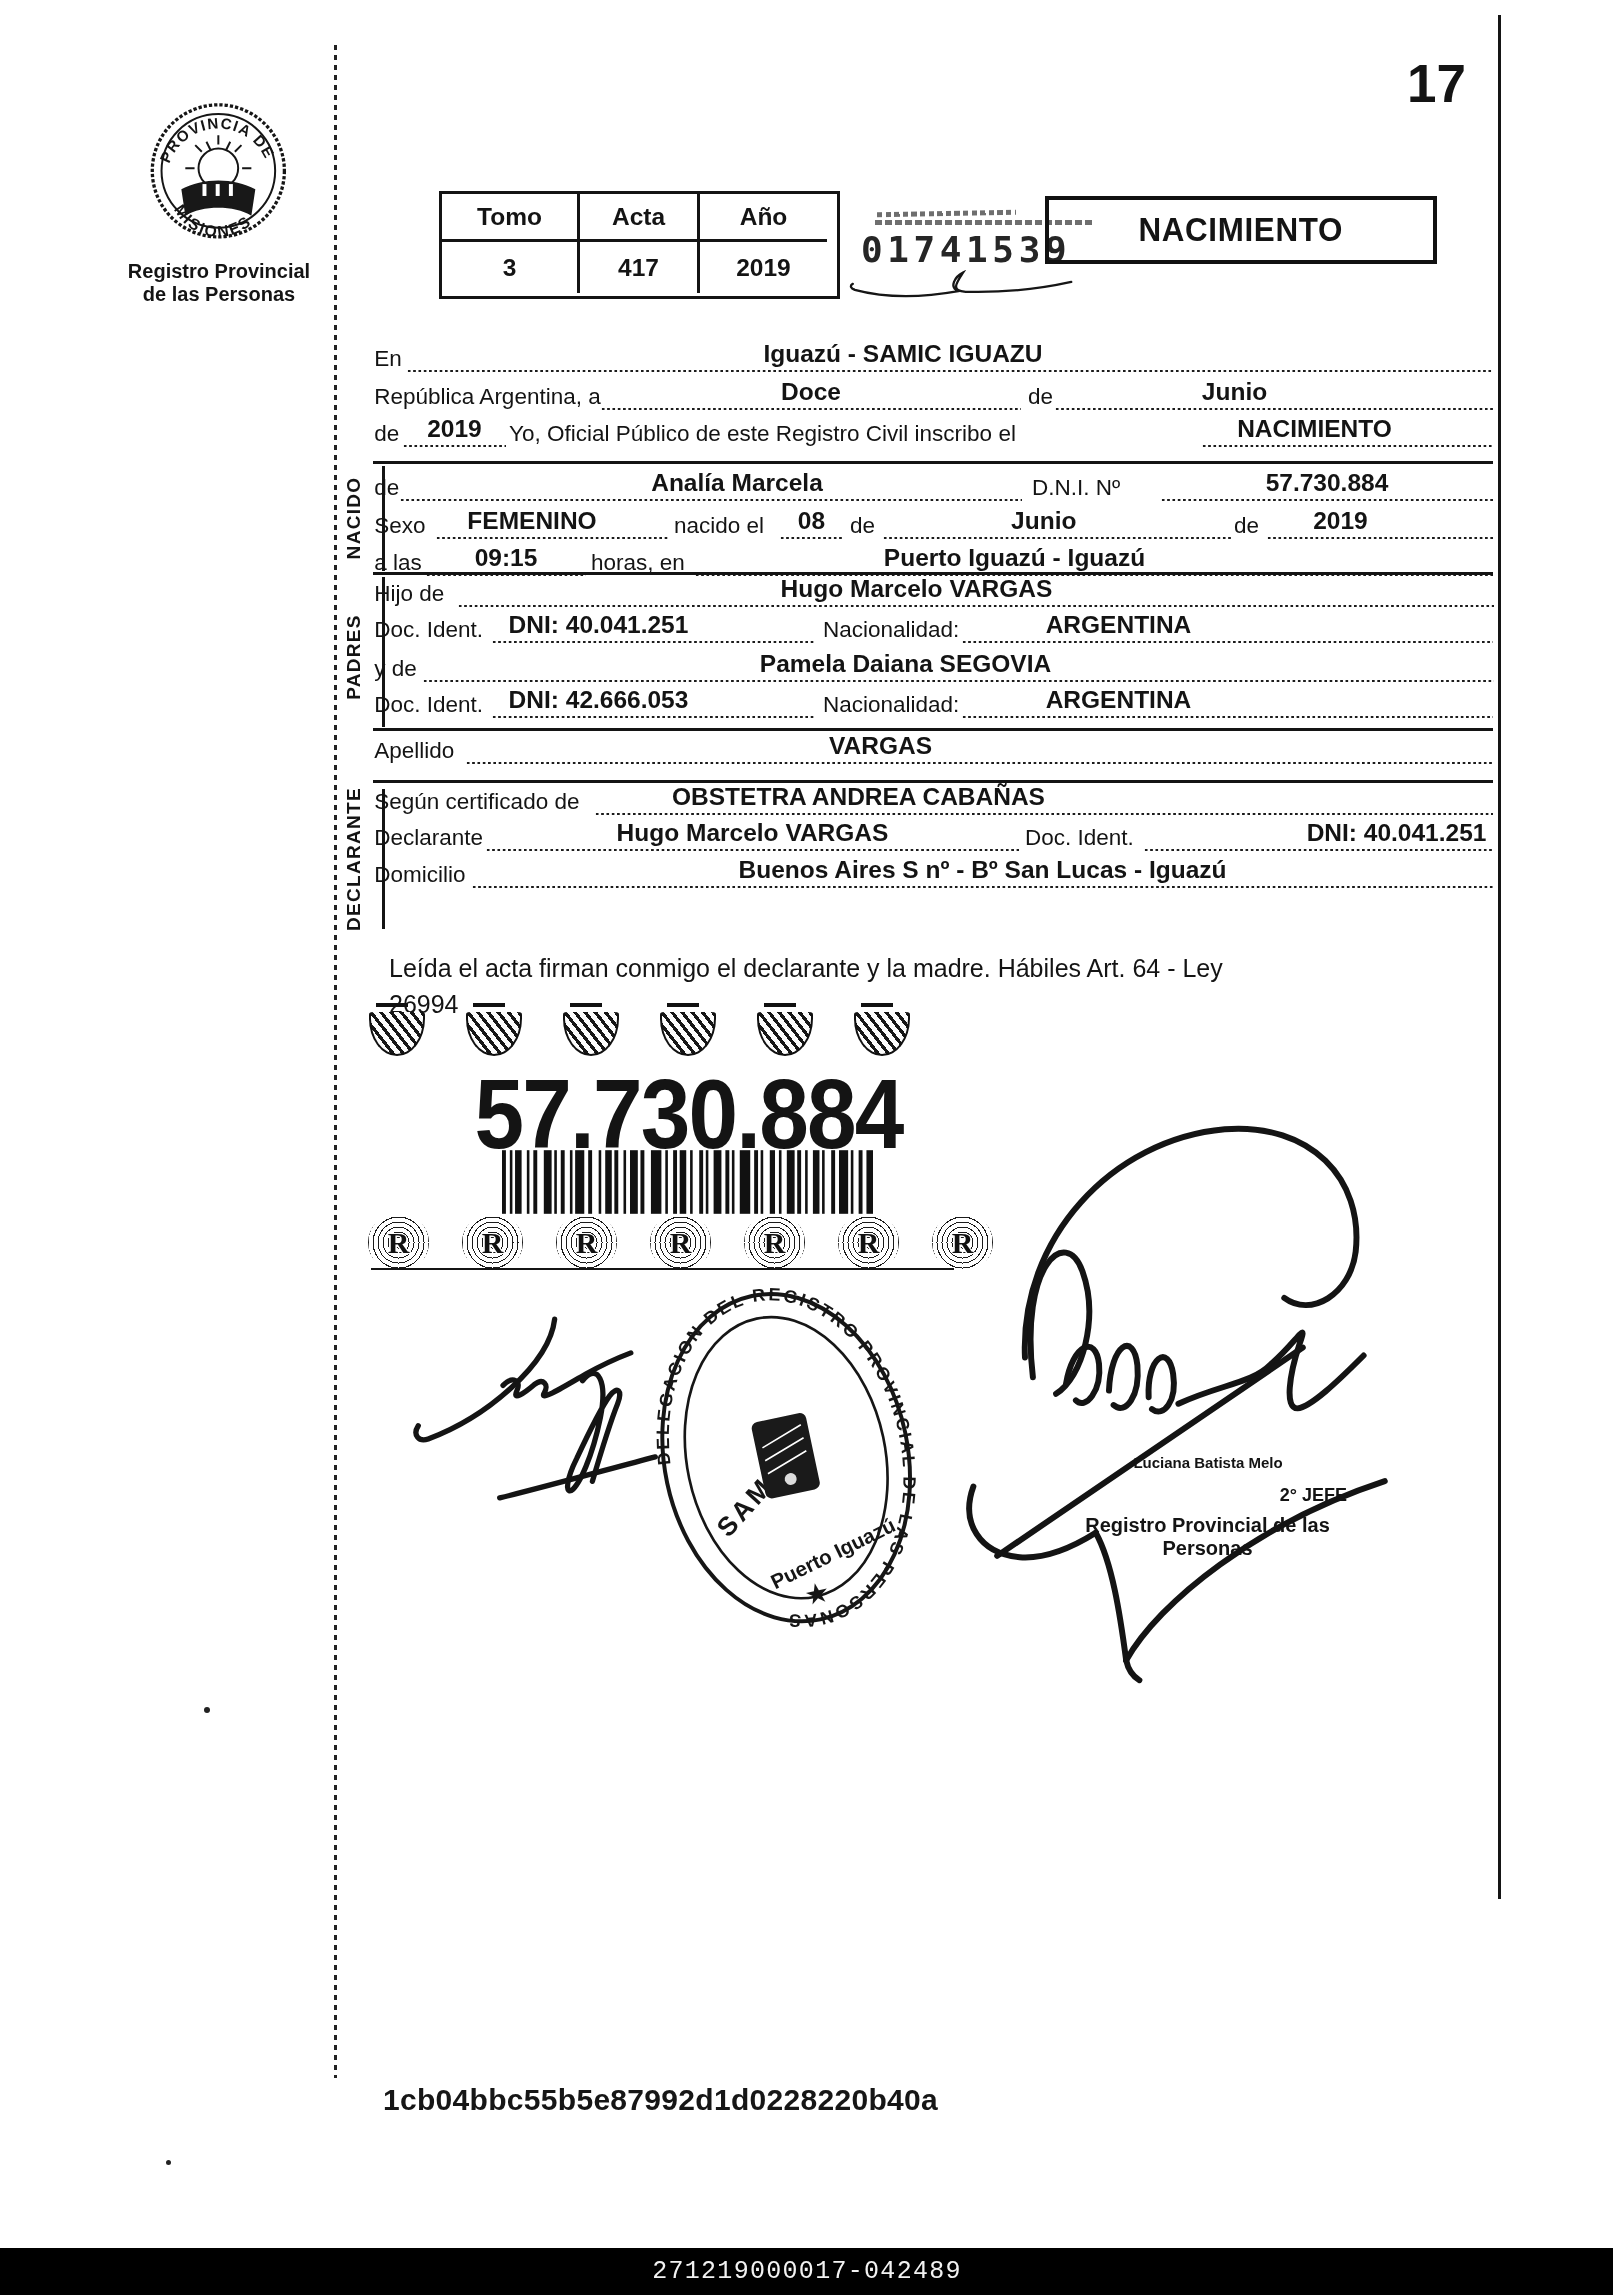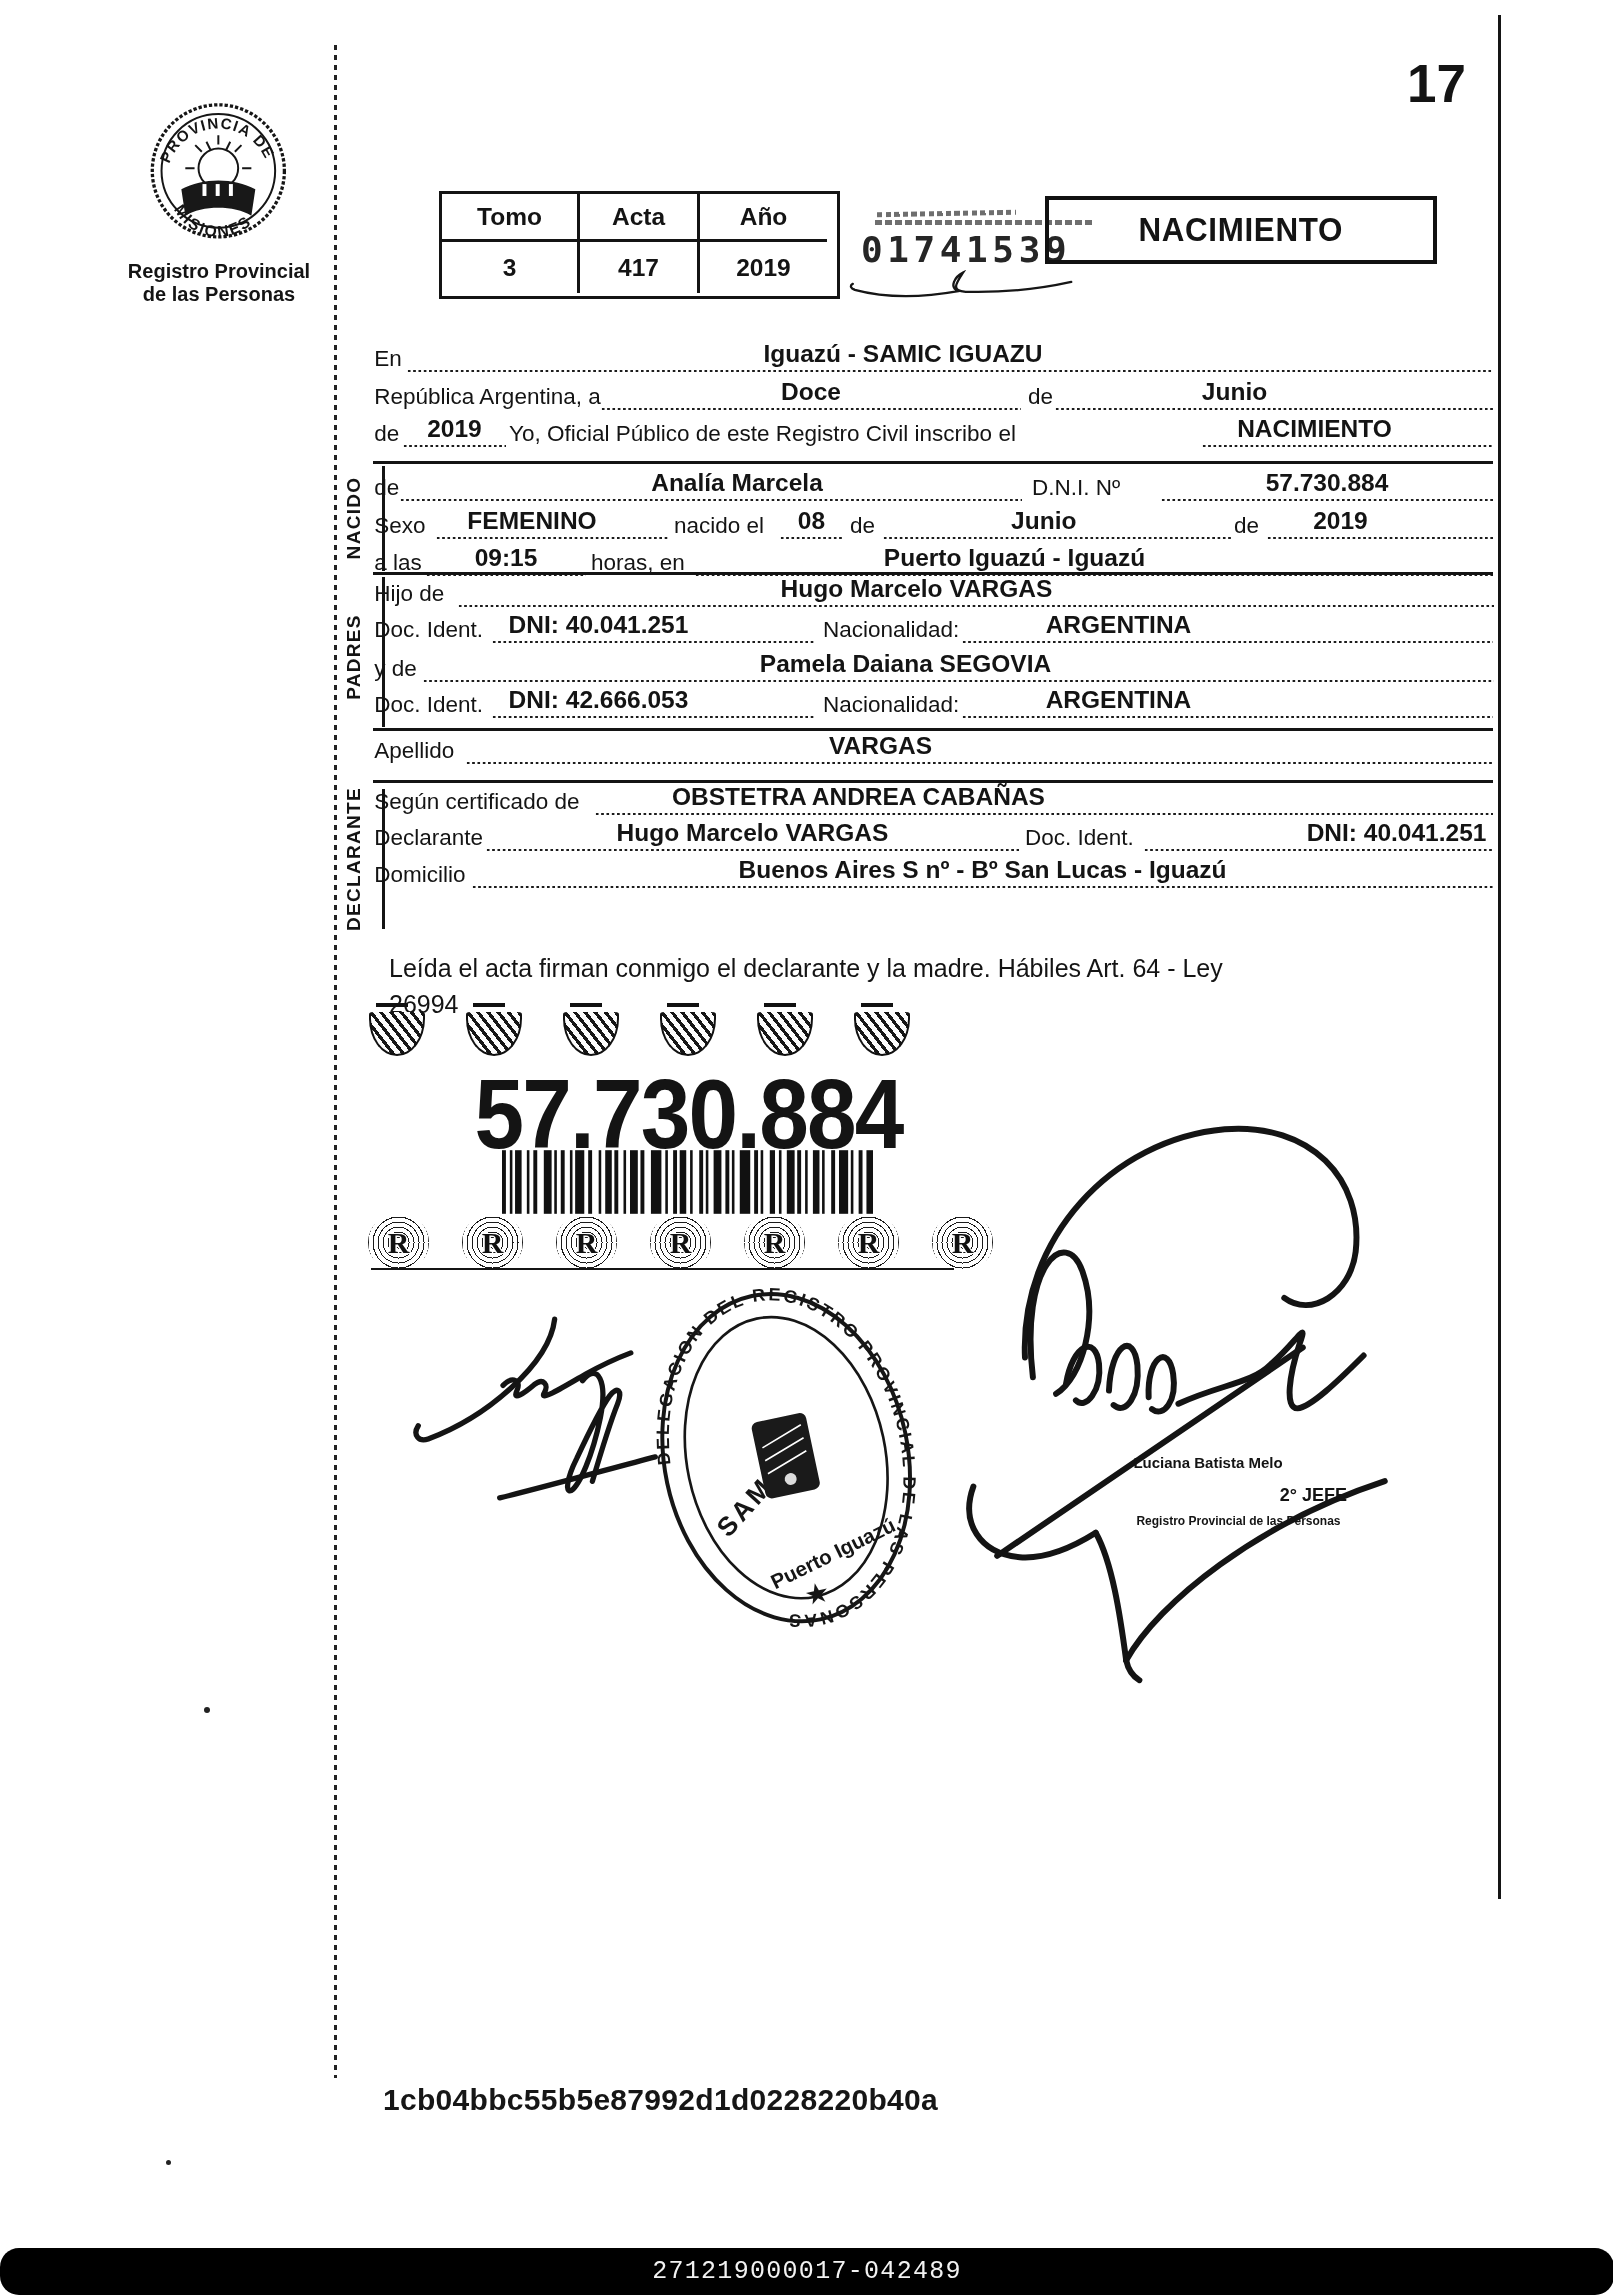--- a/index.html
+++ b/index.html
@@ -56,24 +56,24 @@
   .rrow{position:absolute;left:368px;top:1214px;width:625px;display:flex;justify-content:space-between;}
   .rstamp{position:relative;width:61px;height:57px;border-radius:50%;
       background:repeating-radial-gradient(circle at 50% 50%,#1a1a1a 0 1px,#fff 1px 5px);}
   .rstamp b{position:absolute;inset:0;display:flex;align-items:center;justify-content:center;
       font:900 30px "Liberation Serif",serif;color:#111;
       text-shadow:1.3px 0 0 #fff,-1.3px 0 0 #fff,0 1.3px 0 #fff,0 -1.3px 0 #fff,1.3px 1.3px 0 #fff,-1.3px -1.3px 0 #fff;}
   .rbaseline{position:absolute;left:371px;top:1268px;width:583px;height:2px;background:#141414;}
   .sig{position:absolute;}
   .offName{position:absolute;left:1069px;top:1454px;width:278px;text-align:center;font-size:15px;font-weight:700;}
   .offTitle{position:absolute;left:1069px;top:1485px;width:278px;text-align:right;font-size:18px;font-weight:700;}
-  .offOrg{position:absolute;left:1083px;top:1514px;width:311px;text-align:center;font-size:12px;font-weight:700;}
+  .offOrg{position:absolute;left:1052px;top:1514px;width:311px;text-align:center;font-size:20px;font-weight:700;}
   .hash{position:absolute;left:383px;top:2083px;font-size:30px;font-weight:700;letter-spacing:0.3px;color:#161616;}
   .footerBar{position:absolute;left:0;top:2248px;width:1614px;height:47px;background:#000;
-      display:flex;align-items:center;justify-content:center;border-radius:19px;}
+      display:flex;align-items:center;justify-content:center;}
   .footerBar span{font-family:"Liberation Mono",monospace;font-size:25px;letter-spacing:1.3px;color:#f2f2f2;}
   .dotA{position:absolute;width:6px;height:6px;border-radius:50%;background:#222;}
   svg text{font-family:"Liberation Sans",sans-serif;}
 </style>
 </head>
 <body>
 
 <div class="page">
 
   <div class="ldot"></div>

